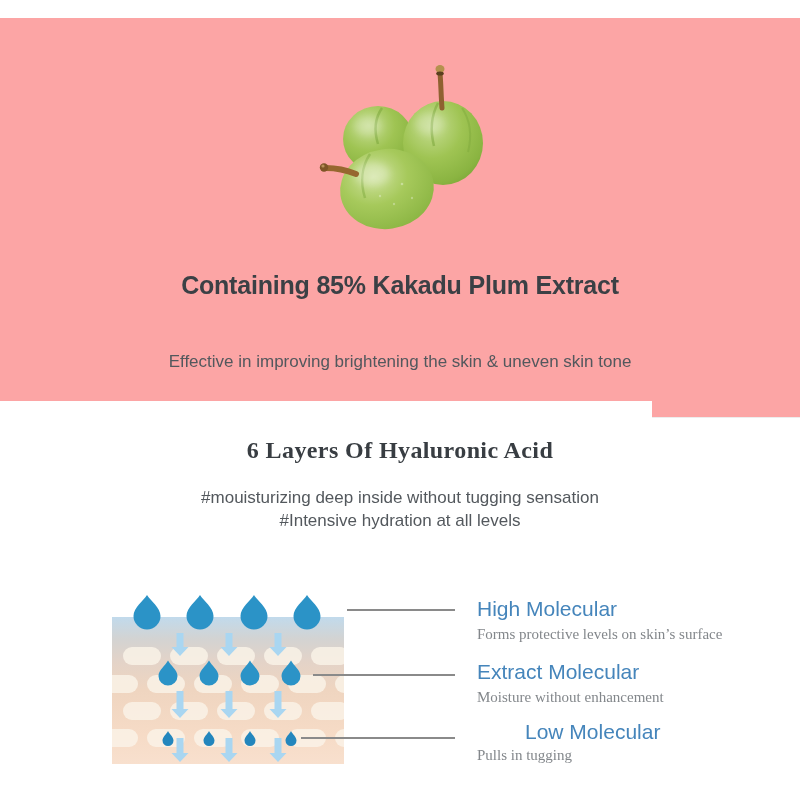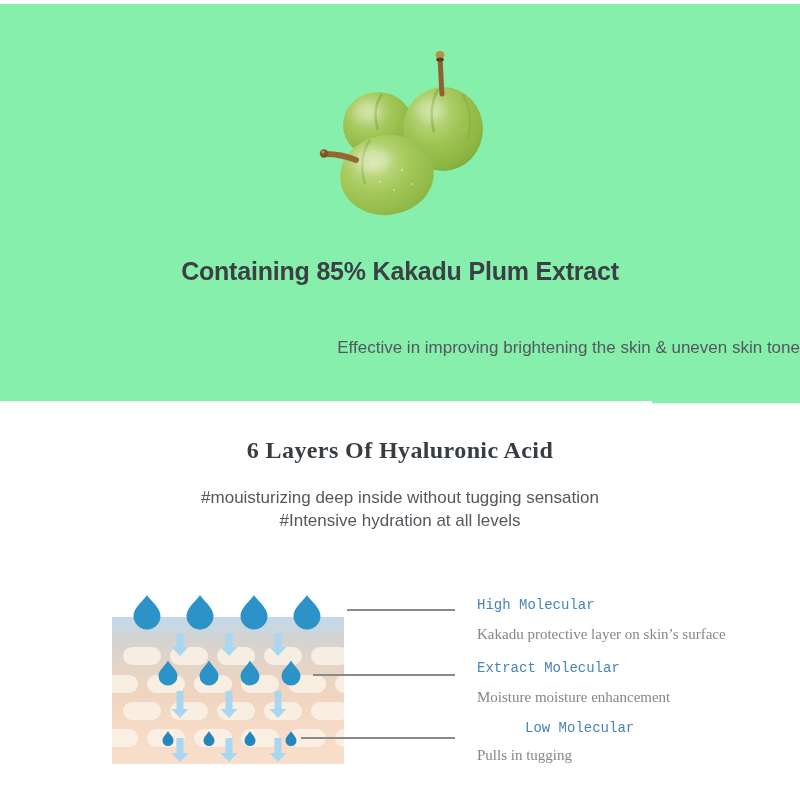--- a/index.html
+++ b/index.html
@@ -3,54 +3,54 @@
 <meta charset="utf-8">
 <style>
   html,body{margin:0;padding:0;}
   body{
     width:800px;height:800px;background:#ffffff;position:relative;overflow:hidden;
     font-family:"Liberation Sans",sans-serif;
   }
   .page{position:absolute;inset:0;}
   
   .section-top{
-    position:absolute;left:0;top:4px;width:800px;height:400px;
-    background:#86efac;border-bottom:1px solid #ededed;box-sizing:border-box;
+    position:absolute;left:0;top:18px;width:800px;height:400px;
+    background:#fca5a5;border-bottom:1px solid #ededed;box-sizing:border-box;
   }
   .plums-svg{position:absolute;left:310px;top:38px;}
   .h1{
     position:absolute;left:0;top:250px;width:800px;margin:0;
     text-align:center;font-size:25px;line-height:35px;font-weight:600;
     color:#3b4045;letter-spacing:-0.2px;
   }
   .h1-line{display:block;}
   .subtext{
     position:absolute;left:0;top:334px;width:800px;
-    text-align:right;font-size:17px;color:#53585d;
+    text-align:center;font-size:17px;color:#53585d;
   }
   
   .section-bottom{position:absolute;left:0;top:401px;width:652px;height:399px;background:#ffffff;}
   .h2{
     position:absolute;left:0;top:36px;width:800px;margin:0;
     text-align:center;font-family:"Liberation Serif",serif;
     font-size:24px;font-weight:700;color:#383d42;letter-spacing:0.4px;
   }
   .hashtags{
     position:absolute;left:0;top:85px;width:800px;
     text-align:center;font-size:17px;line-height:23px;color:#53585d;
   }
   .hashtag-line{display:block;}
   .diagram-svg{position:absolute;left:112px;top:187px;}
   .leader-line{position:absolute;height:2px;background:#8a8a8a;}
   .line-high{left:347px;top:208px;width:108px;}
   .line-medium{left:313px;top:273px;width:142px;}
   .line-low{left:301px;top:336px;width:154px;}
   .mol-title{
-    position:absolute;left:477px;font-family:Liberation Mono, monospace;
-    font-size:14px;color:#4585bb;white-space:nowrap;
+    position:absolute;left:477px;font-family:Liberation Sans, sans-serif;
+    font-size:21px;color:#4585bb;white-space:nowrap;
   }
   .mol-desc{
     position:absolute;left:477px;font-family:"Liberation Serif",serif;
     font-size:15px;color:#83878b;white-space:nowrap;
   }
   .t-high{top:196px;}  .d-high{top:225px;}
   .t-medium{top:259px;}.d-medium{top:288px;}
   .t-low{top:319px;margin-left:48px;}   .d-low{top:346px;}
 </style>
 </head>
@@ -208,21 +208,21 @@
         <path d="M142 7 C145.5 13 155.5 19.5 155.5 28 A13.5 13.5 0 1 1 128.5 28 C128.5 19.5 138.5 13 142 7 Z"></path>
         <path d="M195 7 C198.5 13 208.5 19.5 208.5 28 A13.5 13.5 0 1 1 181.5 28 C181.5 19.5 191.5 13 195 7 Z"></path>
       </g>
     </svg>
 
     <div class="leader-line line-high"></div>
     <div class="leader-line line-medium"></div>
     <div class="leader-line line-low"></div>
 
     <div class="mol-title t-high">High Molecular</div>
-    <div class="mol-desc d-high">Kakadu protective layer on skin’s surface</div>
+    <div class="mol-desc d-high">Forms protective levels on skin’s surface</div>
 
     <div class="mol-title t-medium">Extract Molecular</div>
-    <div class="mol-desc d-medium">Moisture moisture enhancement</div>
+    <div class="mol-desc d-medium">Moisture without enhancement</div>
 
     <div class="mol-title t-low">Low Molecular</div>
     <div class="mol-desc d-low">Pulls in tugging</div>
   </section>
 </div>
 
 </body></html>

